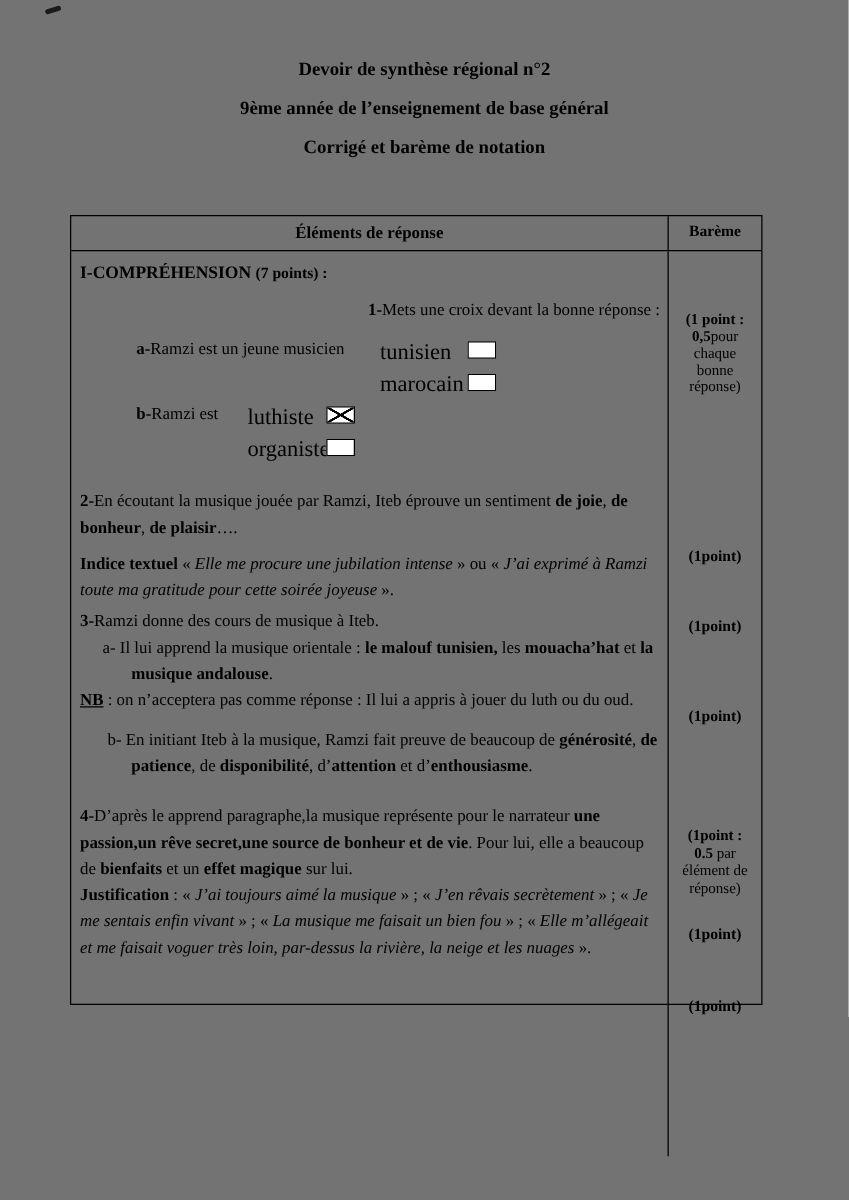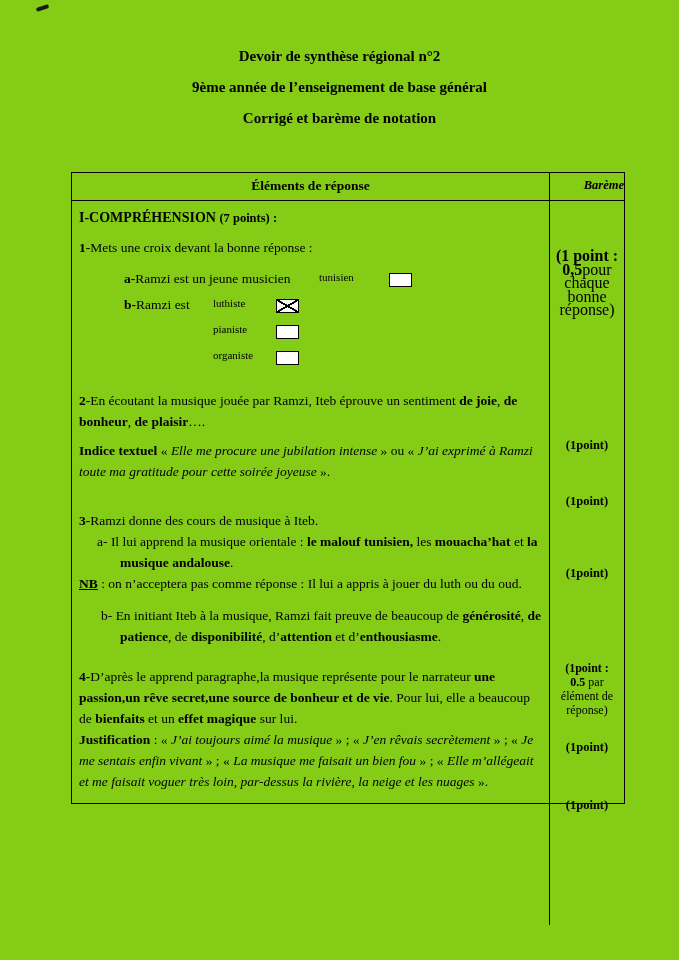--- a/index.html
+++ b/index.html
@@ -1,87 +1,87 @@
 <!DOCTYPE html>
 <html><head>
 <meta charset="utf-8">
 <style>
   * { box-sizing: border-box; }
   html, body { margin: 0; padding: 0; background: #ffffff; }
   .page {
     position: relative;
     width: 679px;
     height: 960px;
-    background: #84cc16;
+    background: #737373;
     color: #000;
     font-family: "Liberation Serif", "DejaVu Serif", serif;
     overflow: hidden;
   }
   .artifact {
     position: absolute; left: 36px; top: 6px; width: 13px; height: 4px;
     background: #1a1a1a; transform: rotate(-18deg); border-radius: 2px;
   }
   .titles { position: absolute; top: 49px; left: 0; right: 0; text-align: center; }
   .title { font-size: 15px; font-weight: bold; line-height: 15px; margin: 0 0 16px 0; }
 
   .table {
-    position: absolute; left: 71px; top: 172px;
+    position: absolute; left: 56px; top: 172px;
     width: 554px; height: 632px;
     border: 1px solid #000;
   }
   .thead { display: flex; height: 28px; border-bottom: 1px solid #000; }
   .th-left {
     width: 478px; border-right: 1px solid #000;
     text-align: center; font-weight: bold; font-size: 13.5px; line-height: 26px;
   }
-  .th-right { flex: 1; text-align: right; font-weight: bold; font-size: 12.5px; line-height: 24px; font-style: italic; }
+  .th-right { flex: 1; text-align: center; font-weight: bold; font-size: 12.5px; line-height: 24px; }
   .tbody { display: flex; height: 724px; }
   .cell-left {
     width: 478px; border-right: 1px solid #000;
     padding: 6px 6px 0 7px;
   }
   .cell-right { flex: 1; position: relative; }
 
   .para { margin: 0; font-size: 13.5px; line-height: 21px; }
   .b { font-weight: bold; }
   .i { font-style: italic; }
   .u { text-decoration: underline; }
   .sec { margin-top: 0; }
   .sec .big { font-size: 14px; }
   .sec .pts { font-size: 12.5px; }
-  .q1line { margin-top: 8px; }
+  .q1line { margin-top: 8px; text-align: right; }
   .optrow { position: relative; height: 26px; }
   .optrow.first { margin-top: 10px; }
   .optrow .lbl { position: absolute; left: 45px; top: 3px; font-size: 13.5px; text-align: center; }
-  .optrow .otext { position: absolute; top: 3px; font-size: 11px; }
+  .optrow .otext { position: absolute; top: 3px; font-size: 18px; }
   .row-a .otext { left: 240px; }
   .row-b .otext { left: 134px; }
   .cbox {
     position: absolute; top: 5px; width: 23px; height: 14px;
     border: 1px solid #000; background: #fff;
   }
   .row-a .cbox { left: 310px; }
   .row-b .cbox { left: 197px; }
   .cbox.checked {
     background-image:
       linear-gradient(to top right, transparent 45%, #000 46%, #000 54%, transparent 55%),
       linear-gradient(to bottom right, transparent 45%, #000 46%, #000 54%, transparent 55%);
   }
   .q2 { margin-top: 18px; }
   .indice { margin-top: 8px; }
-  .q3 { margin-top: 28px; }
+  .q3 { margin-top: 4px; }
   .q3a { padding-left: 41px; text-indent: -23px; }
   .q3b { margin-top: 11px; padding-left: 41px; text-indent: -19px; }
   .q4 { margin-top: 19px; }
 
   .note {
     position: absolute; left: 0; width: 100%;
     text-align: center; font-size: 12.5px; line-height: 14px;
   }
-  .n1 { top: 48px; font-size: 16px; line-height: 13.5px; }
+  .n1 { top: 48px; font-size: 12px; line-height: 13.5px; }
   .n2 { top: 237px; } .n3 { top: 293px; } .n4 { top: 365px; }
   .n5 { top: 460px; font-size: 12px; line-height: 14px; }
   .n6 { top: 539px; } .n7 { top: 597px; }
 </style>
 </head>
 <body>
 
 <div class="page">
   <div class="artifact"></div>
 
@@ -102,29 +102,29 @@
 
         <p class="para sec"><span class="b big">I-COMPRÉHENSION </span><span class="b pts">(7 points) :</span></p>
 
         <p class="para q1line"><span class="b">1-</span><span>Mets une croix devant la bonne réponse :</span></p>
 
         <div class="optrow row-a first">
           <span class="lbl"><span class="b">a-</span><span>Ramzi est un jeune musicien</span></span>
           <span class="otext">tunisien</span>
           <span class="cbox"></span>
         </div>
+        <div class="optrow row-a">
+          <span class="otext">marocain</span>
+          <span class="cbox"></span>
+        </div>
 
         <div class="optrow row-b">
           <span class="lbl"><span class="b">b-</span><span>Ramzi est</span></span>
           <span class="otext">luthiste</span>
           <span class="cbox checked"></span>
-        </div>
-        <div class="optrow row-b">
-          <span class="otext">pianiste</span>
-          <span class="cbox"></span>
         </div>
         <div class="optrow row-b">
           <span class="otext">organiste</span>
           <span class="cbox"></span>
         </div>
 
         <p class="para q2"><span class="b">2-</span><span>En écoutant la musique jouée par Ramzi, Iteb éprouve un sentiment </span><span class="b">de joie</span><span>, </span><span class="b">de bonheur</span><span>, </span><span class="b">de plaisir</span><span>….</span></p>
 
         <p class="para indice"><span class="b">Indice textuel</span><span> « </span><span class="i">Elle me procure une jubilation intense</span><span> » ou « </span><span class="i">J’ai exprimé à Ramzi toute ma gratitude pour cette soirée joyeuse</span><span> ».</span></p>
 

